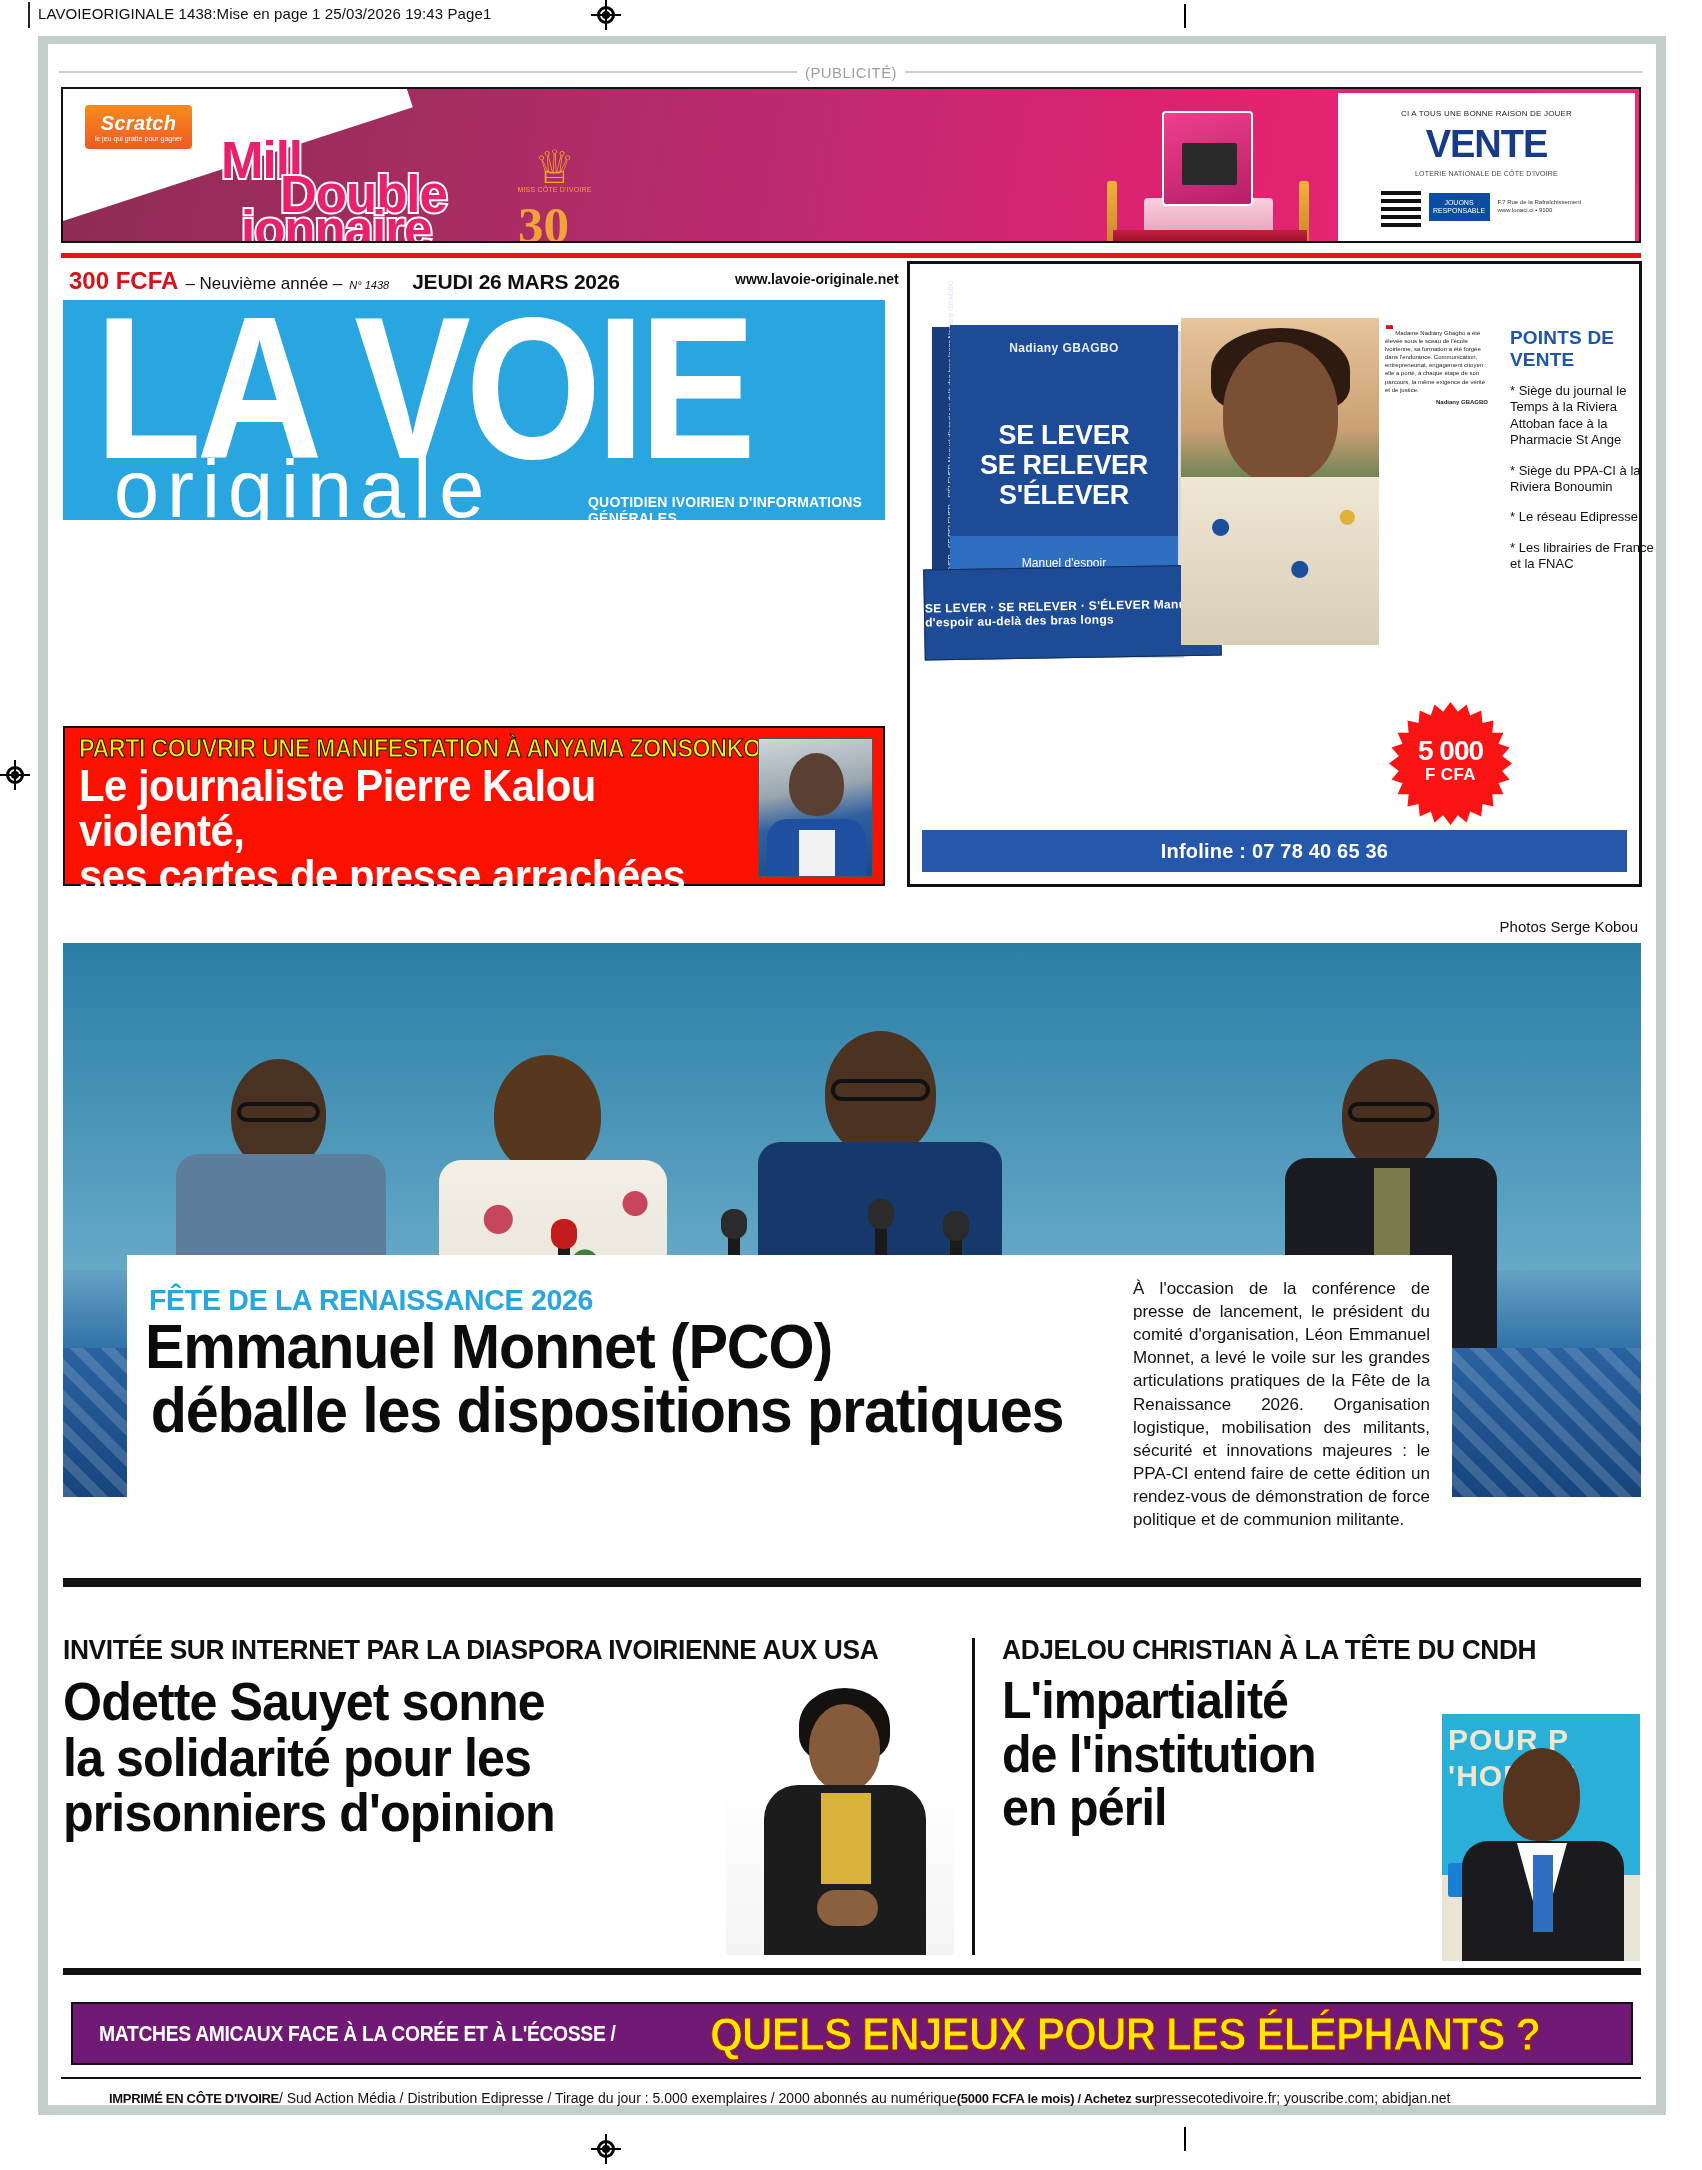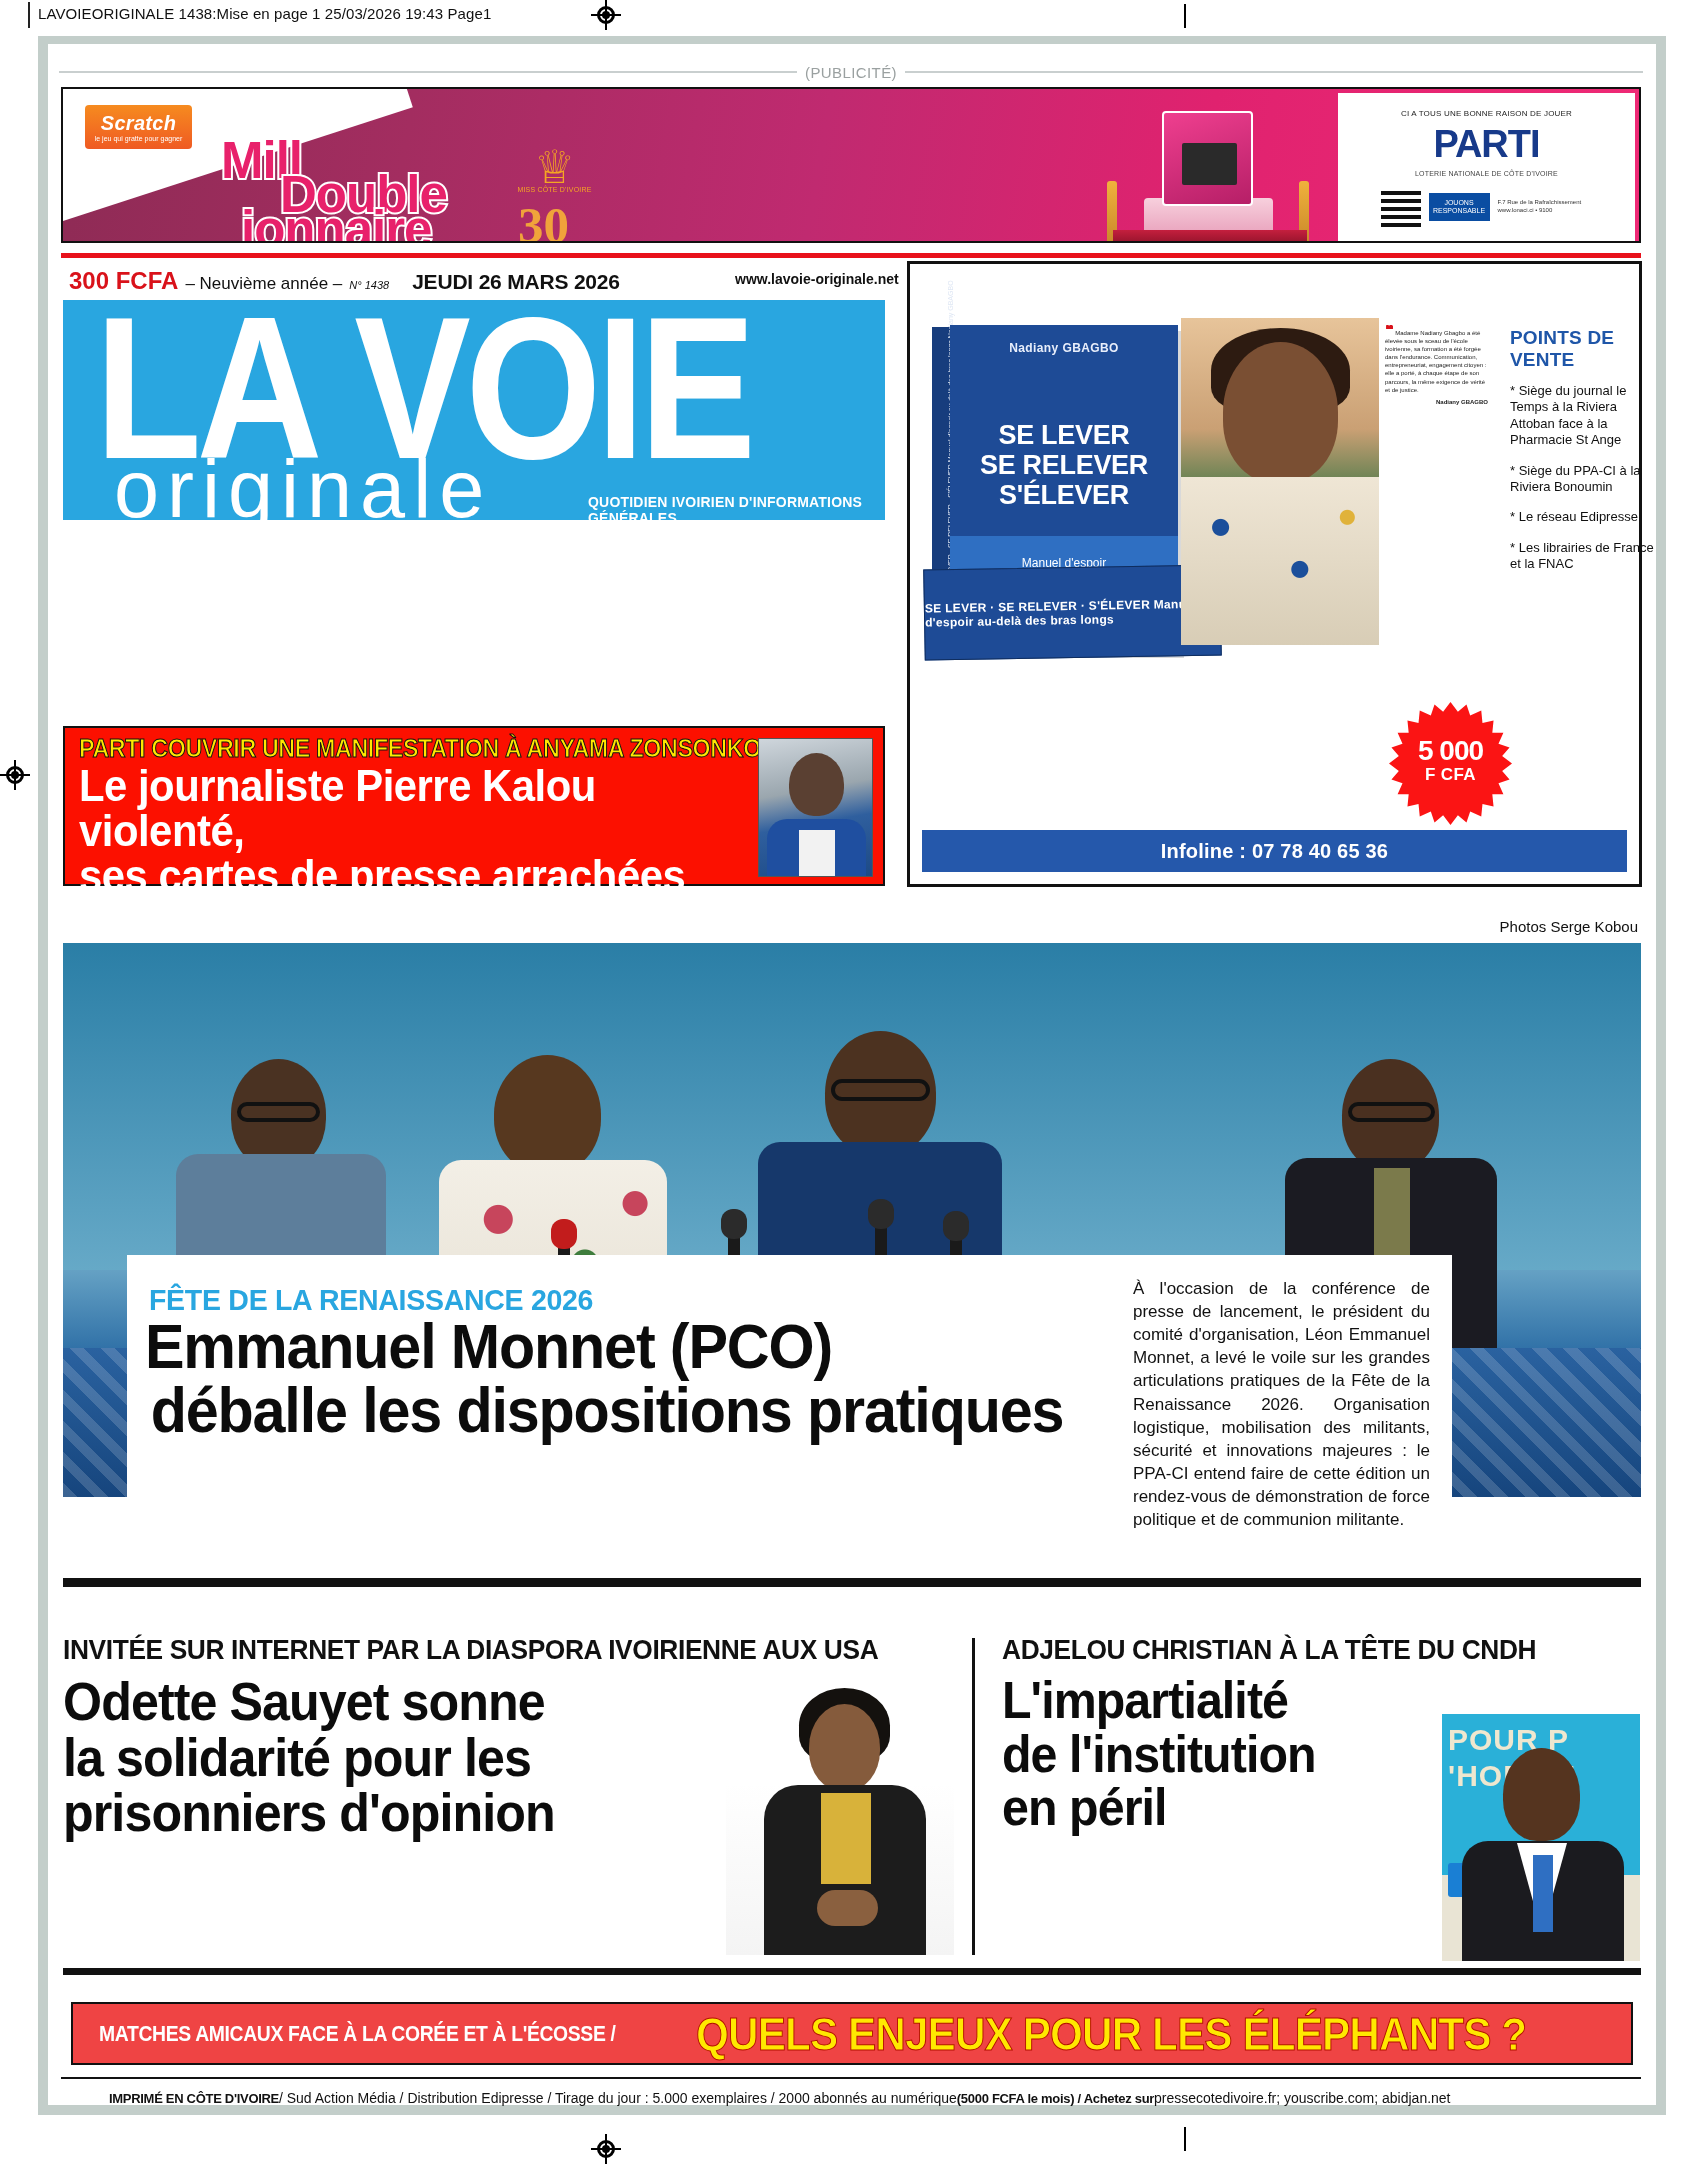--- a/index.html
+++ b/index.html
@@ -402,22 +402,22 @@
   }
   .pa-head{ position:absolute; left:61px; top:34px; width:77px; height:93px; background:#55341f; border-radius:50% 50% 44% 44%; }
   .pa-suit{ position:absolute; left:20px; top:127px; width:162px; height:154px; background:#1b1b1f; border-radius:26px 26px 0 0;}
   .pa-shirt{ position:absolute; left:75px; top:129px; width:50px; height:69px; background:#fff; clip-path:polygon(0 0,100% 0,62% 100%,38% 100%); }
   .pa-tie{ position:absolute; left:91px; top:141px; width:20px; height:77px; background:#2f6fc2; }
   .pa-unicef{ position:absolute; left:6px; top:149px; width:34px; height:34px; background:#1a7fd4; border-radius:3px;}
 
   
   .sports{
     position:absolute; left:71px; top:2002px; width:1562px; height:63px;
-    background:#ef4444; border:2px solid #111;
-    display:flex; align-items:center; padding-left:26px; gap:0;
+    background:#701a75; border:2px solid #111;
+    display:flex; align-items:center; padding-left:26px; gap:14px;
   }
   .sp-left{
     font-size:22px; font-weight:bold; color:#fff; letter-spacing:-0.4px;
     transform:scaleX(.88); transform-origin:left center; white-space:nowrap;
   }
   .sp-right{
     font-size:46px; font-weight:bold; color:#ffe800; letter-spacing:-1px;
     transform:scaleX(.92); transform-origin:left center; white-space:nowrap;
     margin-left:10px; -webkit-text-stroke:1px #b31000;
   }
@@ -491,21 +491,21 @@
       <div class="prize-box">
           <span class="scr"></span>
         </div>
       <div class="rope" style="left:14px;"></div>
       <div class="rope" style="left:206px;"></div>
       <div class="carpet"></div>
     </div>
 
     <div class="ad-right">
       <div class="lonaci-top">CI A TOUS UNE BONNE RAISON DE JOUER</div>
-      <div class="lonaci-logo">PARTI</div>
+      <div class="lonaci-logo">VENTE</div>
       <div class="lonaci-sub">LOTERIE NATIONALE DE CÔTE D'IVOIRE</div>
       <div class="lonaci-badges">
         <span class="qr"></span>
         <span class="jouons">JOUONS RESPONSABLE</span>
         <span class="badge-txt">F.7 Rue de la Rafraîchissement www.lonaci.ci • 9100</span>
       </div>
     </div>
   </div>
 
   <div class="red-rule"></div>

